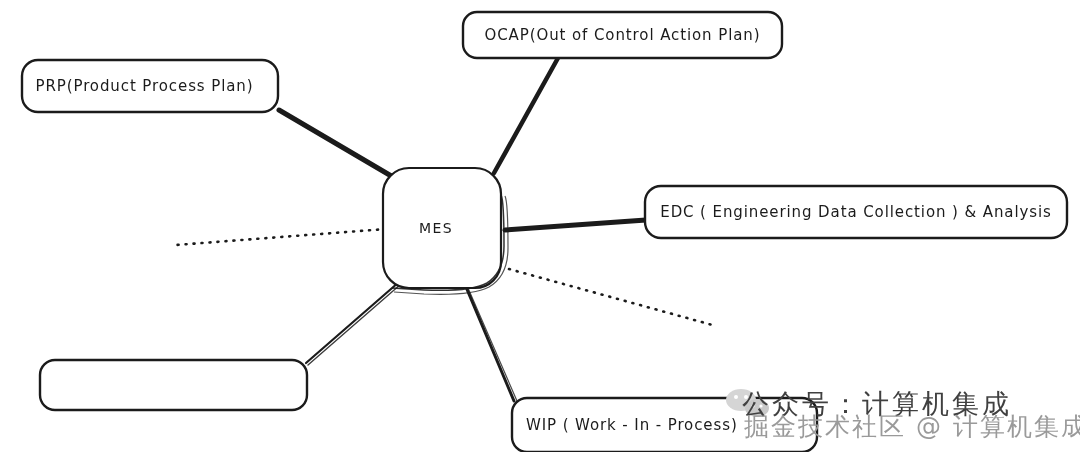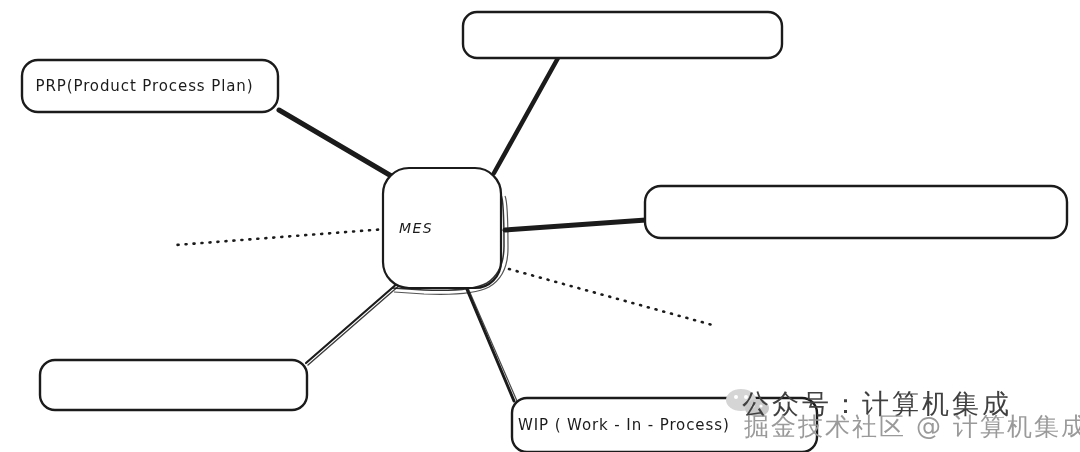--- a/index.html
+++ b/index.html
@@ -128,22 +128,24 @@
       <ellipse cx="33" cy="20" rx="12" ry="9" fill="#c9c9c9"></ellipse>
       <circle cx="12" cy="9" r="2" fill="#ffffff"></circle>
       <circle cx="22" cy="9" r="2" fill="#ffffff"></circle>
       <circle cx="29" cy="18" r="1.6" fill="#ffffff"></circle>
       <circle cx="37" cy="18" r="1.6" fill="#ffffff"></circle>
     </svg>
     <div class="wm wm-back">公众号：计算机集成</div>
     <div class="wm wm-front">掘金技术社区 @ 计算机集成</div>
   </div>
 
-  <div class="node-label center-label" style="left:362px; top:168px; width:108px; height:120px;font-style:italic;">MES</div>
+  <div class="node-label center-label" style="left:382px; top:168px; width:108px; height:120px;">MES</div>
 
   <div class="node-label" style="left:22px; top:60px; width:245px; height:52px;">PRP(Product Process Plan)</div>
 
+  <div class="node-label" style="left:463px; top:12px; width:319px; height:46px;">OCAP(Out of Control Action Plan)</div>
+
+  <div class="node-label" style="left:645px; top:186px; width:422px; height:52px;">EDC ( Engineering Data Collection ) &amp; Analysis</div>
 
 
-
-  <div class="node-label" style="left:512px; top:398px; width:305px; height:54px; justify-content:flex-start; padding-left:6px; box-sizing:border-box;">WIP ( Work - In - Process)</div>
+  <div class="node-label" style="left:512px; top:398px; width:305px; height:54px; justify-content:flex-start; padding-left:14px; box-sizing:border-box;">WIP ( Work - In - Process)</div>
 
 </div>
 
 </body></html>

